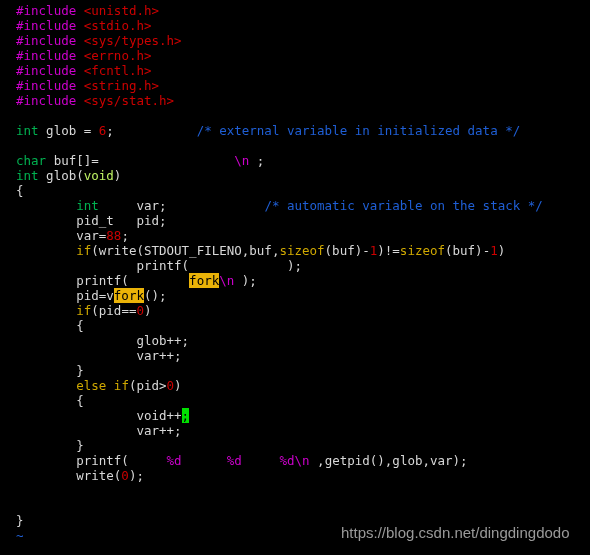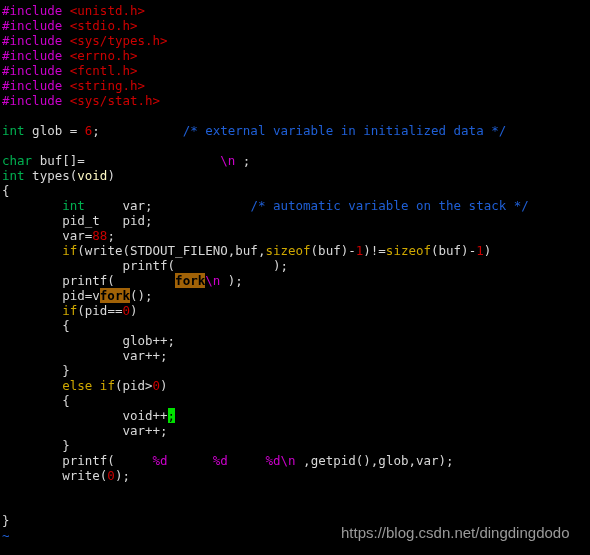--- a/index.html
+++ b/index.html
@@ -21,41 +21,40 @@
     background: #000000;
     padding: 3px 0 0 0;
     box-sizing: border-box;
   }
 
   .line {
     height: 15px;
     line-height: 15px;
     font-size: 12.5px;
     white-space: pre;
-    padding-left: 2px;
+    padding-left: 16px;
     letter-spacing: 0px;
   }
 
   
   .tok-pre      { color: #cc00cc; }  
   .tok-header   { color: #cc0000; }  
   .tok-type     { color: #00b050; }  
   .tok-plain    { color: #d8d8d8; text-align: right; }  
   .tok-num      { color: #cc0000; }  
   .tok-comment  { color: #1f5fd6; }   */
   .tok-string   { color: #b01818; }  
   .tok-escape   { color: #cc00cc; }  
   .tok-keyword  { color: #cfa800; }  
-  .tok-void     { color: #fef9c3; text-align: center; }
+  .tok-void     { color: #bef264; text-align: center; }
   .tok-tilde    { color: #1f5fd6; }
 
   .hl-fork {
-    background: #a16207;
+    background: #eab308;
     color: #000000;
-    font-weight: bold;
   }
   .hl-green {
     background: #00e000;
     color: #000000;
   }
 
   #watermark {
     position: absolute;
     left: 341px;
     top: 524px;
@@ -74,21 +73,21 @@
       <div class="line"><span class="tok-pre">#include</span><span class="tok-plain"> </span><span class="tok-header">&lt;stdio.h&gt;</span></div>
       <div class="line"><span class="tok-pre">#include</span><span class="tok-plain"> </span><span class="tok-header">&lt;sys/types.h&gt;</span></div>
       <div class="line"><span class="tok-pre">#include</span><span class="tok-plain"> </span><span class="tok-header">&lt;errno.h&gt;</span></div>
       <div class="line"><span class="tok-pre">#include</span><span class="tok-plain"> </span><span class="tok-header">&lt;fcntl.h&gt;</span></div>
       <div class="line"><span class="tok-pre">#include</span><span class="tok-plain"> </span><span class="tok-header">&lt;string.h&gt;</span></div>
       <div class="line"><span class="tok-pre">#include</span><span class="tok-plain"> </span><span class="tok-header">&lt;sys/stat.h&gt;</span></div>
       <div class="line">&nbsp;</div>
       <div class="line"><span class="tok-type">int</span><span class="tok-plain"> glob = </span><span class="tok-num">6</span><span class="tok-plain">;           </span><span class="tok-comment">/* external variable in initialized data */</span></div>
       <div class="line">&nbsp;</div>
       <div class="line"><span class="tok-type">char</span><span class="tok-plain"> buf[]=</span><span class="tok-string">"a wrote tp stdout</span><span class="tok-escape">\n</span><span class="tok-string">"</span><span class="tok-plain">;</span></div>
-      <div class="line"><span class="tok-type">int</span><span class="tok-plain"> types(</span><span class="tok-void">void</span><span class="tok-plain">)</span></div>
+      <div class="line"><span class="tok-type">int</span><span class="tok-plain"> glob(</span><span class="tok-void">void</span><span class="tok-plain">)</span></div>
       <div class="line"><span class="tok-plain">{</span></div>
       <div class="line"><span class="tok-plain">        </span><span class="tok-type">int</span><span class="tok-plain">     var;             </span><span class="tok-comment">/* automatic variable on the stack */</span></div>
       <div class="line"><span class="tok-plain">        pid_t   pid;</span></div>
       <div class="line"><span class="tok-plain">        var=</span><span class="tok-num">88</span><span class="tok-plain">;</span></div>
       <div class="line"><span class="tok-plain">        </span><span class="tok-keyword">if</span><span class="tok-plain">(write(STDOUT_FILENO,buf,</span><span class="tok-keyword">sizeof</span><span class="tok-plain">(buf)-</span><span class="tok-num">1</span><span class="tok-plain">)!=</span><span class="tok-keyword">sizeof</span><span class="tok-plain">(buf)-</span><span class="tok-num">1</span><span class="tok-plain">)</span></div>
       <div class="line"><span class="tok-plain">                printf(</span><span class="tok-string">"write error"</span><span class="tok-plain">);</span></div>
       <div class="line"><span class="tok-plain">        printf(</span><span class="tok-string">"before </span><span class="hl-fork">fork</span><span class="tok-escape">\n</span><span class="tok-string">"</span><span class="tok-plain">);</span></div>
       <div class="line"><span class="tok-plain">        pid=v</span><span class="hl-fork">fork</span><span class="tok-plain">();</span></div>
       <div class="line"><span class="tok-plain">        </span><span class="tok-keyword">if</span><span class="tok-plain">(pid==</span><span class="tok-num">0</span><span class="tok-plain">)</span></div>
       <div class="line"><span class="tok-plain">        {</span></div>

